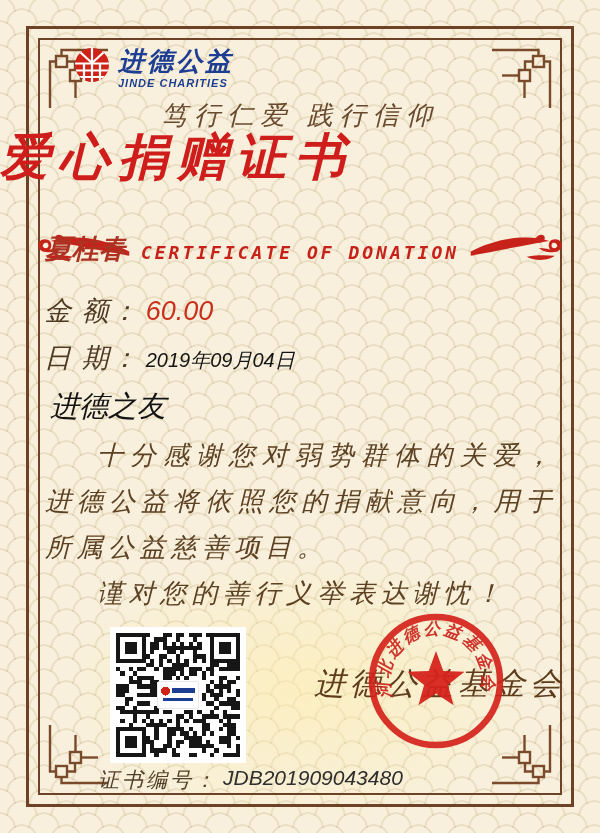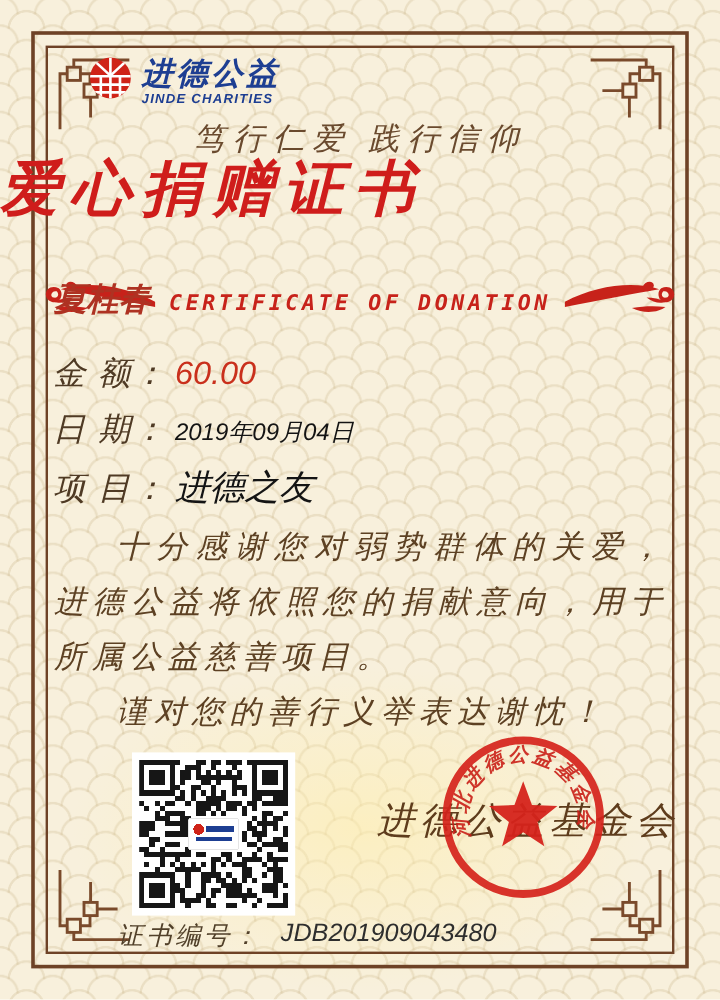--- a/index.html
+++ b/index.html
@@ -62,21 +62,21 @@
   .qr-box{position:absolute;left:110px;top:627px;width:136px;height:136px;
     background:#ffffff;box-sizing:border-box;padding:6px;}
   .qr-box svg{width:124px;height:124px;display:block;}
 
   .org-name{position:absolute;left:300px;top:663px;width:280px;text-align:center;
     font-size:31px;color:#5e3c1c;letter-spacing:5px;white-space:nowrap;}
   .seal{position:absolute;left:362px;top:607px;width:148px;height:148px;}
 
   .cert-line{position:absolute;left:98px;top:766px;display:flex;align-items:flex-start;}
   .cert-line .lbl{font-size:21px;color:#51402a;letter-spacing:3px;}
-  .cert-line .val{font-family:"Liberation Sans",sans-serif;font-size:21px;color:#2e2e2e;margin-left:16px;}
+  .cert-line .val{font-family:"Liberation Sans",sans-serif;font-size:21px;color:#2e2e2e;margin-left:5px;}
 </style>
 </head>
 <body>
 
 <div class="page">
 
   <div class="glow"></div>
 
   <div class="border-outer"></div>
   <div class="border-inner"></div>
@@ -181,21 +181,20 @@
 
   <div class="field amount f1">
     <span class="lbl">金 额：</span>
     <span class="val">60.00</span>
   </div>
   <div class="field f2">
     <span class="lbl">日 期：</span>
     <span class="val">2019年09月04日</span>
   </div>
   <div class="field f3">
-    <span class="lbl">项 目：</span>
     <span class="val">进德之友</span>
   </div>
 
   <div class="body-text">
     <p>十分感谢您对弱势群体的关爱，进德公益将依照您的捐献意向，用于所属公益慈善项目。</p>
     <p class="thanks">谨对您的善行义举表达谢忱！</p>
   </div>
 
   <div class="qr-box">
     <svg id="qr-svg" viewBox="0 0 29 29" shape-rendering="crispEdges">

